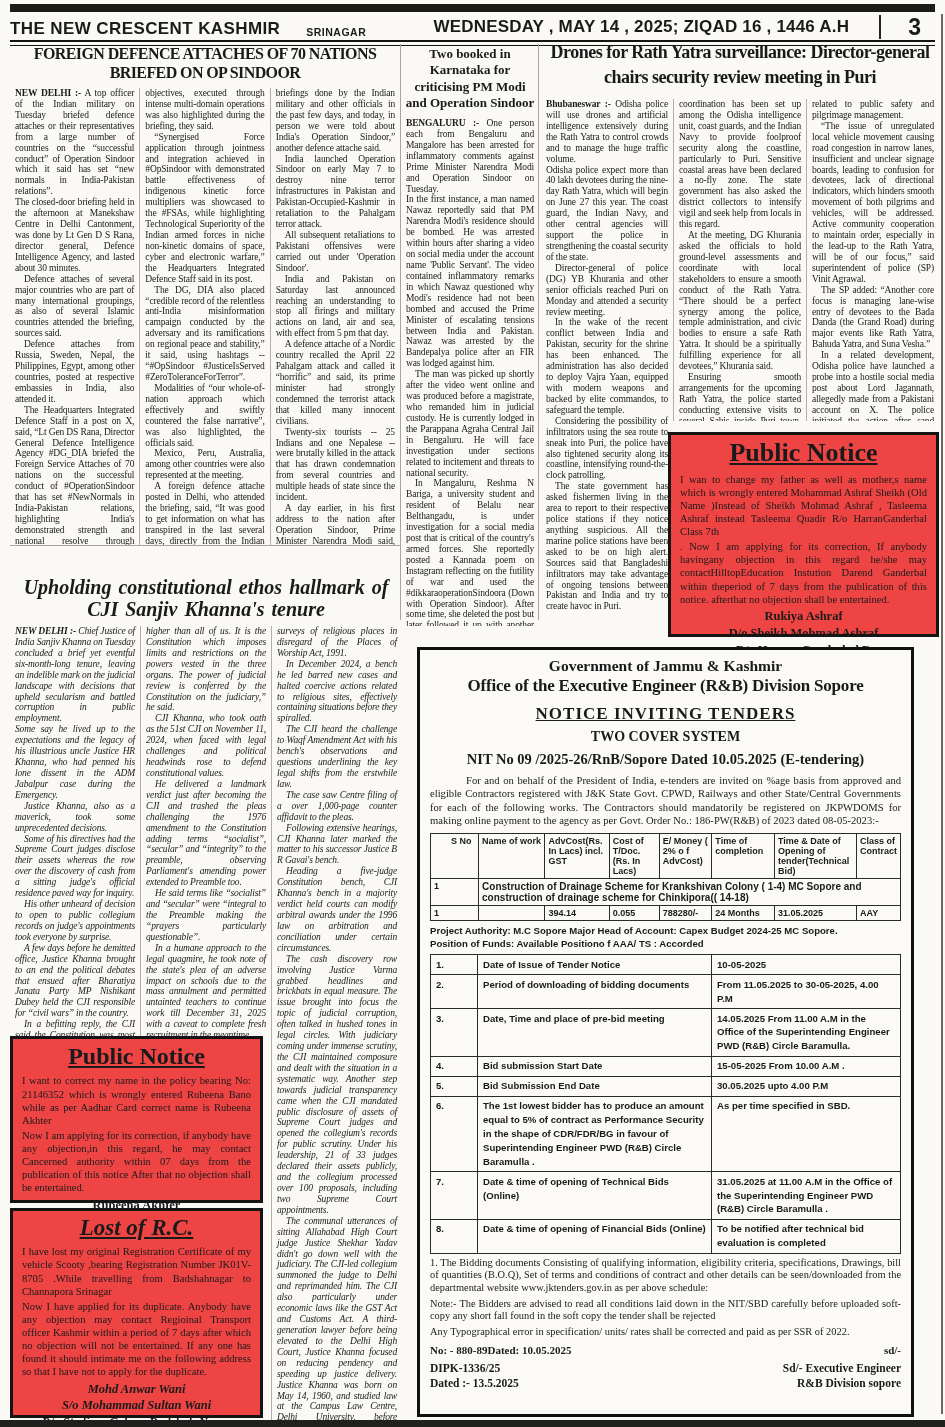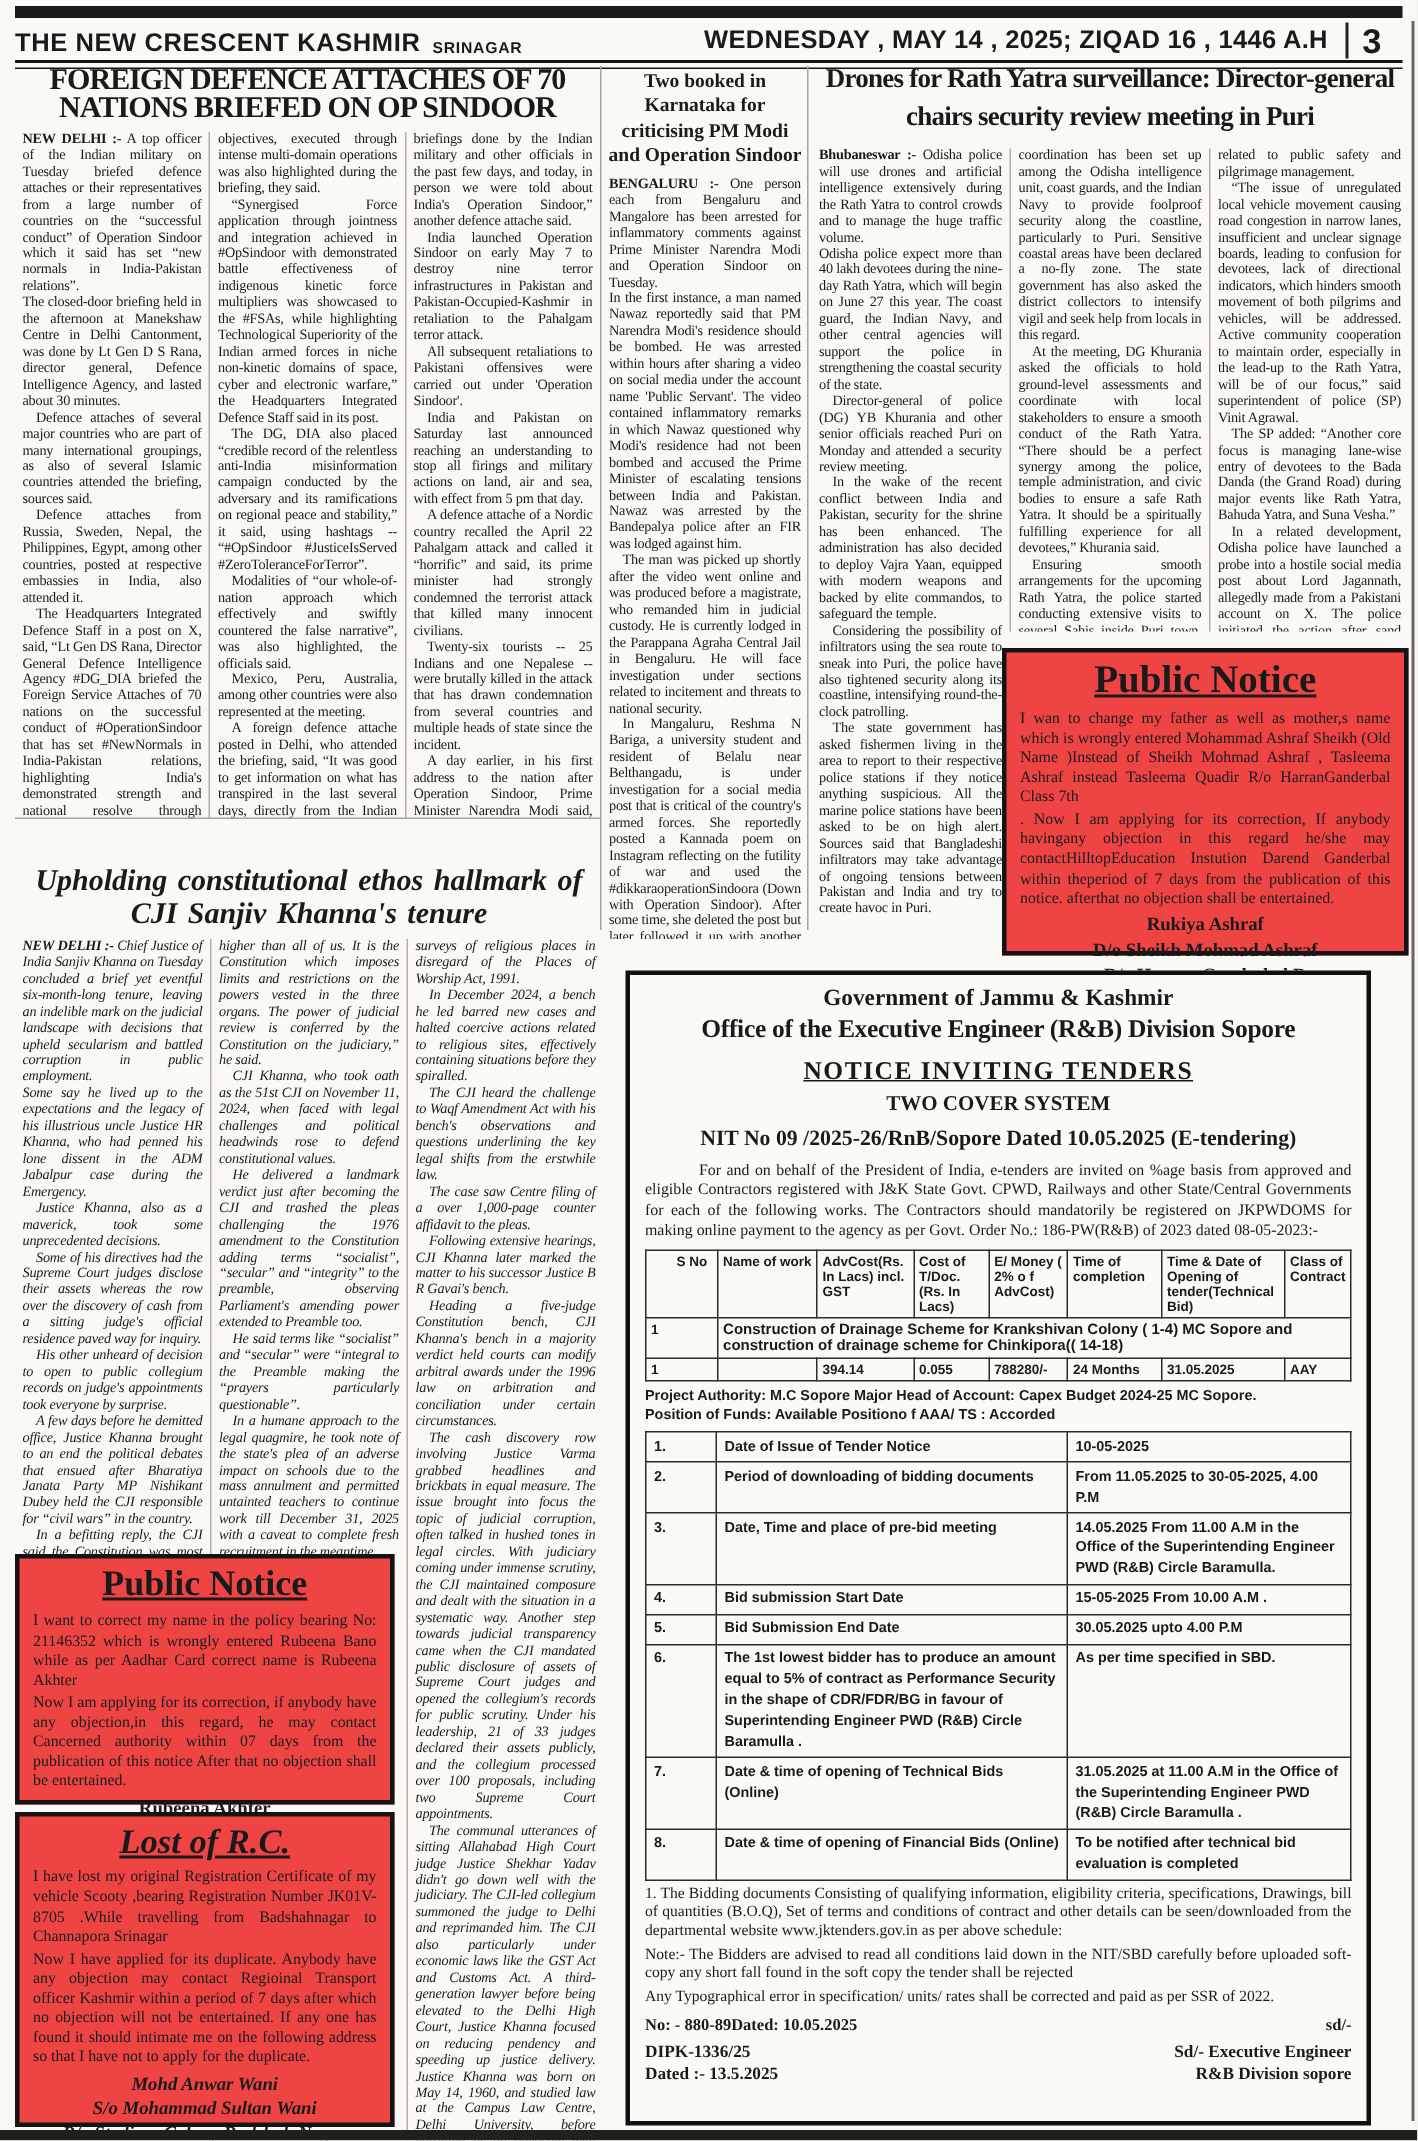--- a/index.html
+++ b/index.html
@@ -1,18 +1,18 @@
 <!DOCTYPE html>
 <html><head>
 <meta charset="utf-8">
 <style>
   html,body{margin:0;padding:0;background:#e8e6e0;}
   .page{position:relative;width:945px;height:1427px;margin:0 auto;background:#faf9f5;
         font-family:"Liberation Serif",serif;color:#1a1a1a;overflow:hidden;}
-  .abs{position:absolute;}
+  .abs{position:absolute;gap:18px;}
 
   
   .top-bar{left:10px;top:4px;width:925px;height:8px;background:#1b1b1b;}
   .masthead{left:10px;top:15px;width:925px;height:24px;display:flex;align-items:flex-end;
             font-family:"Liberation Sans",sans-serif;}
   .paper-title{font-weight:bold;font-size:17px;letter-spacing:.4px;}
   .paper-city{font-weight:bold;font-size:10.5px;margin-left:8px;padding-bottom:1px;letter-spacing:.5px;}
   .mh-spacer{flex:1;}
   .date-line{font-weight:bold;font-size:17px;padding-bottom:2px;letter-spacing:.2px;}
   .pg-divider{width:2px;height:24px;background:#222;margin:0 9px 0 12px;}
@@ -25,21 +25,21 @@
   .np-body p:first-child{text-indent:0;}
   .paras p{margin:0;text-align:justify;font-size:9.5px;line-height:1.15;letter-spacing:-0.15px;text-indent:9px;}
   .dateline{font-weight:bold;}
   .cols{display:flex;align-items:flex-start;}
   .col{flex:1;padding:0 5px;box-sizing:border-box;overflow:hidden;}
   .col + .col{border-left:1px solid #b3afa6;}
   .vrule{width:1px;background:#a9a59d;}
   .hrule{height:1px;background:#a9a59d;}
 
   
-  .headline-a{font-size:20px;line-height:19px;font-weight:bold;text-align:center;
+  .headline-a{font-size:16px;line-height:19px;font-weight:bold;text-align:center;
               letter-spacing:-0.6px;margin:0 0 6px 0;}
   .headline-b{font-size:13px;line-height:1.25;font-weight:bold;text-align:center;margin:2px 1px 7px 1px;}
   .headline-c{font-size:18px;line-height:25px;font-weight:bold;text-align:center;
               letter-spacing:-0.5px;margin:0 0 9px 0;}
   .headline-d{font-size:20px;line-height:22px;font-weight:bold;text-align:center;
               word-spacing:2px;margin:0 0 6px 0;}
 
   
   .notice-box{border:3px solid #141414;background:#ef4444;box-sizing:border-box;padding:3px 9px;}
   .notice-title{font-size:26px;font-weight:bold;text-align:center;text-decoration:underline;

